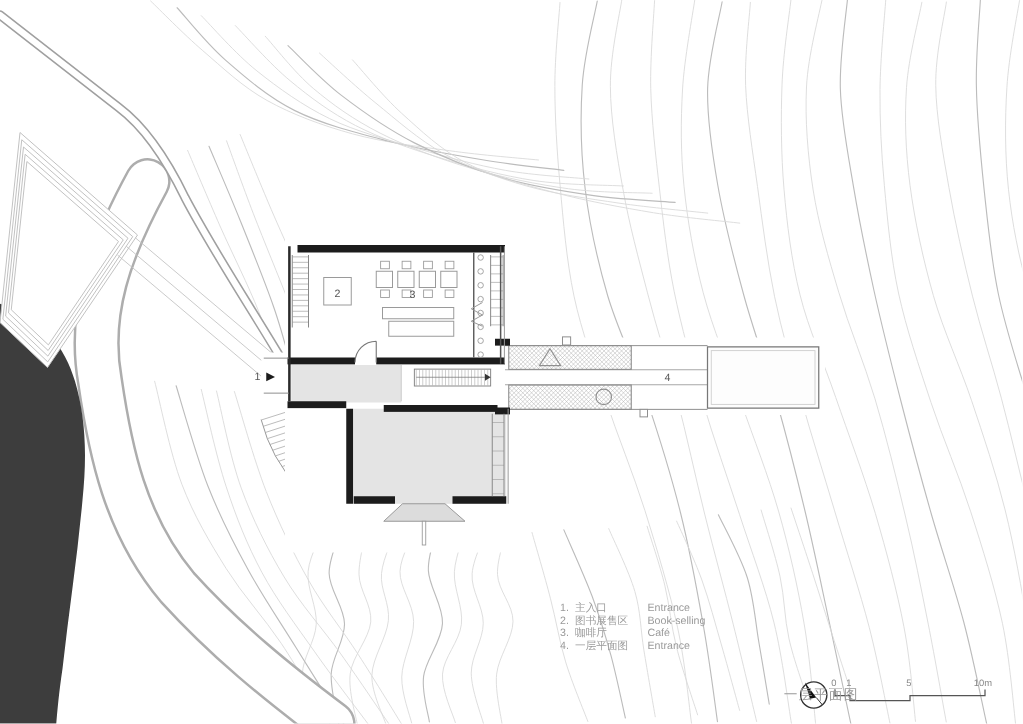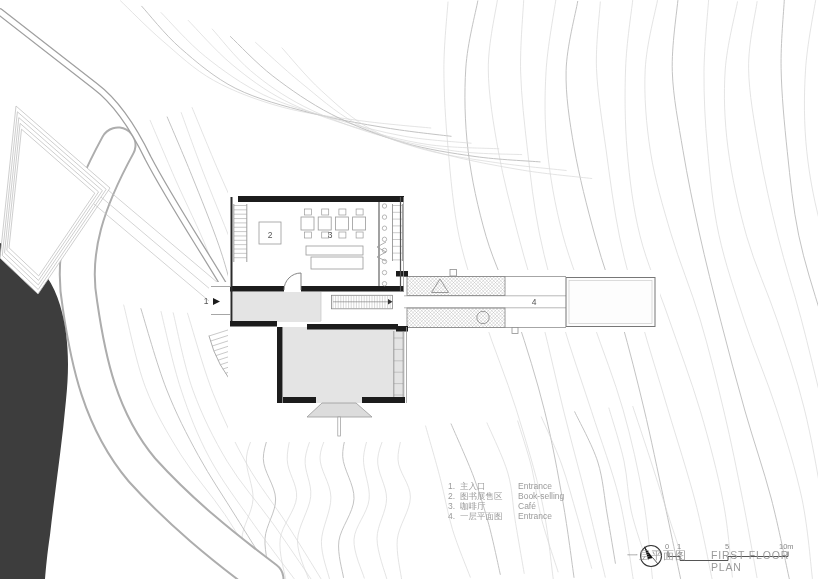--- a/index.html
+++ b/index.html
@@ -418,16 +418,15 @@
   <div class="legend-row">
     <span class="num">3.</span><span class="zh">咖啡厅</span><span class="en">Café</span>
   </div>
   <div class="legend-row">
     <span class="num">4.</span><span class="zh">一层平面图</span><span class="en">Entrance</span>
   </div>
 </div>
 
 <div class="titleblock">
   <span class="t-zh">一层平面图</span>
-  <span class="t-en">FIRST FLOOR PLAN</span>
 </div>
 
 </div>
 
 </body></html>

